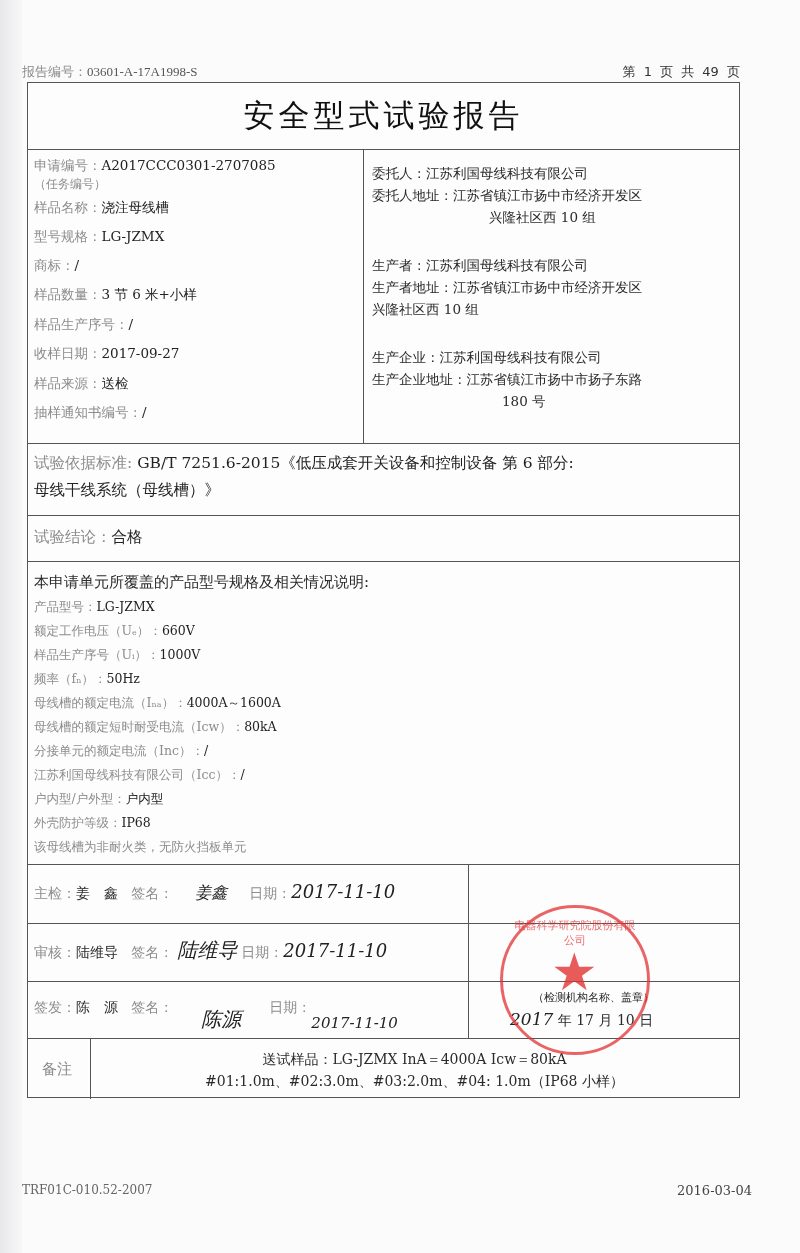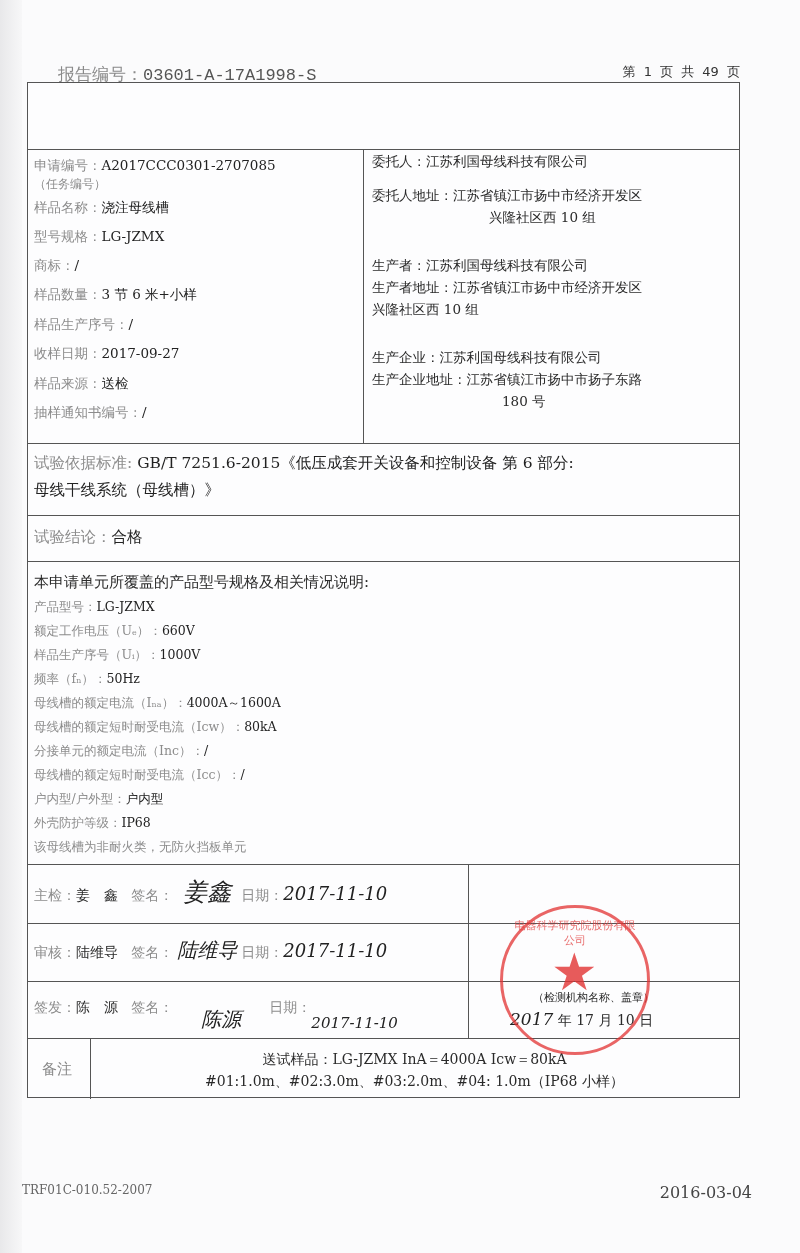--- a/index.html
+++ b/index.html
@@ -3,49 +3,50 @@
 <meta charset="utf-8">
 <style>
   html, body { margin:0; padding:0; }
   body {
     width:800px; height:1253px; position:relative; overflow:hidden;
     background:#fbfbfc;
     font-family:"DejaVu Serif", "Liberation Serif", serif;
     color:#2a2a2a;
   }
   .page-shade { position:absolute; left:0; top:0; width:22px; height:1253px; background:linear-gradient(to right,#e8e8ea,#f7f7f8); }
-  .hdr-left { position:absolute; left:22px; top:63px; font-family:Liberation Mono, monospace; font-size:17px; color:#555;margin-left:36px; }
+  .hdr-left { position:absolute; left:22px; top:63px; font-family:Liberation Serif, serif; font-size:13px; color:#555; }
   .hdr-left .lbl { color:#8a8a8a; }
   .hdr-right { position:absolute; right:60px; top:63px; font-family:"DejaVu Sans", sans-serif; font-size:13px; color:#333; word-spacing:4px; }
   .frame { position:absolute; left:27px; top:82px; width:713px; height:1016px; border:1.5px solid #555; box-sizing:border-box; background:#fdfdfe; }
   .hline { position:absolute; left:0; right:0; height:0; border-top:1.5px solid #555; }
   .vline { position:absolute; width:0; border-left:1.5px solid #555; }
   .title { position:absolute; left:0; right:0; top:12px; text-align:center; font-size:31px; letter-spacing:4px; color:#111; font-family:"DejaVu Serif", serif; }
   .row { position:absolute; font-size:13.5px; line-height:20px; white-space:nowrap; }
   .lbl { color:#8c8c8c; }
   .val { color:#222; }
   .big { font-size:15.5px; }
   .sig { font-family:"DejaVu Serif", serif; font-style:italic; color:#222; }
   .stamp { position:absolute; left:500px; top:905px; width:150px; height:150px; border:3px solid rgba(225,50,50,0.75); border-radius:50%; box-sizing:border-box; }
   .stamp .star { position:absolute; left:48px; top:38px; font-size:52px; color:rgba(225,50,50,0.8); line-height:52px; }
   .stamp .ring-text { position:absolute; left:10px; top:10px; width:124px; text-align:center; font-size:11px; color:rgba(225,60,60,0.75); font-family:"DejaVu Sans", sans-serif; }
   .footer-left { position:absolute; left:22px; top:1183px; font-size:12px; color:#666; }
-  .footer-right { position:absolute; right:48px; top:1183px; font-size:16px; color:#444; }
+  .footer-right { position:absolute; right:48px; top:1183px; font-size:13px; color:#444; }
 </style>
 </head>
 <body>
 
 <div class="page-shade"></div>
 
 <div class="hdr-left">
   <span class="lbl">报告编号：</span><span>03601-A-17A1998-S</span>
 </div>
 <div class="hdr-right">第 1 页   共 49 页</div>
 
 <div class="frame">
+  <div class="title">安全型式试验报告</div>
 
   <div class="hline" style="top:66px"></div>
   <div class="hline" style="top:360px"></div>
   <div class="hline" style="top:432px"></div>
   <div class="hline" style="top:478px"></div>
   <div class="hline" style="top:781px; right:0"></div>
   <div class="hline" style="top:840px; right:0"></div>
   <div class="hline" style="top:898px; right:0"></div>
   <div class="hline" style="top:955px"></div>
   <div class="vline" style="left:335px; top:66px; height:294px"></div>
@@ -56,21 +57,21 @@
   <div class="row" style="left:6px; top:91px; font-size:12px"><span class="lbl">（任务编号）</span></div>
   <div class="row" style="left:6px; top:114px"><span class="lbl">样品名称：</span><span class="val">浇注母线槽</span></div>
   <div class="row" style="left:6px; top:143px"><span class="lbl">型号规格：</span><span class="val">LG-JZMX</span></div>
   <div class="row" style="left:6px; top:172px"><span class="lbl">商标：</span><span class="val">/</span></div>
   <div class="row" style="left:6px; top:201px"><span class="lbl">样品数量：</span><span class="val">3 节 6 米+小样</span></div>
   <div class="row" style="left:6px; top:231px"><span class="lbl">样品生产序号：</span><span class="val">/</span></div>
   <div class="row" style="left:6px; top:260px"><span class="lbl">收样日期：</span><span class="val">2017-09-27</span></div>
   <div class="row" style="left:6px; top:290px"><span class="lbl">样品来源：</span><span class="val">送检</span></div>
   <div class="row" style="left:6px; top:319px"><span class="lbl">抽样通知书编号：</span><span class="val">/</span></div>
 
-  <div class="row" style="left:344px; top:68px"><span>委托人：</span><span>江苏利国母线科技有限公司</span></div>
+  <div class="row" style="left:344px; top:80px"><span>委托人：</span><span>江苏利国母线科技有限公司</span></div>
   <div class="row" style="left:344px; top:102px"><span>委托人地址：</span><span>江苏省镇江市扬中市经济开发区</span></div>
   <div class="row" style="left:461px; top:124px">兴隆社区西 10 组</div>
   <div class="row" style="left:344px; top:172px"><span>生产者：</span><span>江苏利国母线科技有限公司</span></div>
   <div class="row" style="left:344px; top:194px"><span>生产者地址：</span><span>江苏省镇江市扬中市经济开发区</span></div>
   <div class="row" style="left:344px; top:216px">兴隆社区西 10 组</div>
   <div class="row" style="left:344px; top:264px"><span>生产企业：</span><span>江苏利国母线科技有限公司</span></div>
   <div class="row" style="left:344px; top:286px"><span>生产企业地址：</span><span>江苏省镇江市扬中市扬子东路</span></div>
   <div class="row" style="left:474px; top:308px">180 号</div>
 
   <div class="row big" style="left:6px; top:370px"><span class="lbl">试验依据标准:</span> <span class="val">GB/T 7251.6-2015《低压成套开关设备和控制设备 第 6 部分:</span></div>
@@ -79,27 +80,27 @@
   <div class="row big" style="left:6px; top:444px"><span class="lbl">试验结论：</span><span class="val">合格</span></div>
 
   <div class="row" style="left:6px; top:489px; font-size:15px">本申请单元所覆盖的产品型号规格及相关情况说明:</div>
   <div class="row" style="left:6px; top:514px; font-size:12.5px"><span class="lbl">产品型号：</span><span class="val">LG-JZMX</span></div>
   <div class="row" style="left:6px; top:538px; font-size:12.5px"><span class="lbl">额定工作电压（Uₑ）：</span><span class="val">660V</span></div>
   <div class="row" style="left:6px; top:562px; font-size:12.5px"><span class="lbl">样品生产序号（Uᵢ）：</span><span class="val">1000V</span></div>
   <div class="row" style="left:6px; top:586px; font-size:12.5px"><span class="lbl">频率（fₙ）：</span><span class="val">50Hz</span></div>
   <div class="row" style="left:6px; top:610px; font-size:12.5px"><span class="lbl">母线槽的额定电流（Iₙₐ）：</span><span class="val">4000A～1600A</span></div>
   <div class="row" style="left:6px; top:634px; font-size:12.5px"><span class="lbl">母线槽的额定短时耐受电流（Icw）：</span><span class="val">80kA</span></div>
   <div class="row" style="left:6px; top:658px; font-size:12.5px"><span class="lbl">分接单元的额定电流（Inc）：</span><span class="val">/</span></div>
-  <div class="row" style="left:6px; top:682px; font-size:12.5px"><span class="lbl">母线槽的额定短时耐受电流（Icc）：</span><span class="val">/</span></div>
+  <div class="row" style="left:6px; top:682px; font-size:12.5px"><span class="lbl">江苏利国母线科技有限公司（Icc）：</span><span class="val">/</span></div>
   <div class="row" style="left:6px; top:706px; font-size:12.5px"><span class="lbl">户内型/户外型：</span><span class="val">户内型</span></div>
   <div class="row" style="left:6px; top:730px; font-size:12.5px"><span class="lbl">外壳防护等级：</span><span class="val">IP68</span></div>
   <div class="row" style="left:6px; top:754px; font-size:12.5px"><span class="lbl">该母线槽为非耐火类，无防火挡板单元</span></div>
 
   <div class="row" style="left:6px; top:799px; font-size:14px">
-    <span class="lbl">主检：</span><span>姜　鑫</span>&nbsp;&nbsp;&nbsp;<span class="lbl">签名：</span><span class="sig" style="font-size:24px; margin:0 10px">姜鑫</span><span class="lbl">日期：</span><span class="sig" style="font-size:18px">2017-11-10</span>
+    <span class="lbl">主检：</span><span>姜　鑫</span>&nbsp;&nbsp;&nbsp;<span class="lbl">签名：</span><span class="sig" style="font-size:16px; margin:0 22px">姜鑫</span><span class="lbl">日期：</span><span class="sig" style="font-size:18px">2017-11-10</span>
   </div>
   <div class="row" style="left:6px; top:857px; font-size:14px">
     <span class="lbl">审核：</span><span>陆维导</span>&nbsp;&nbsp;&nbsp;<span class="lbl">签名：</span><span class="sig" style="font-size:20px; margin:0 4px">陆维导</span><span class="lbl">日期：</span><span class="sig" style="font-size:18px">2017-11-10</span>
   </div>
   <div class="row" style="left:6px; top:912px; font-size:14px">
     <span class="lbl">签发：</span><span>陈　源</span>&nbsp;&nbsp;&nbsp;<span class="lbl">签名：</span><span class="sig" style="font-size:20px; margin:0 28px; position:relative; top:14px">陈源</span><span class="lbl">日期：</span><span class="sig" style="font-size:15px; position:relative; top:16px">2017-11-10</span>
   </div>
 
   <div class="row" style="left:505px; top:905px; font-size:11px">（检测机构名称、盖章）</div>
   <div class="row" style="left:482px; top:926px; font-size:14px"><span class="sig" style="font-size:17px">2017</span> <span>年 17 月 10 日</span></div>

